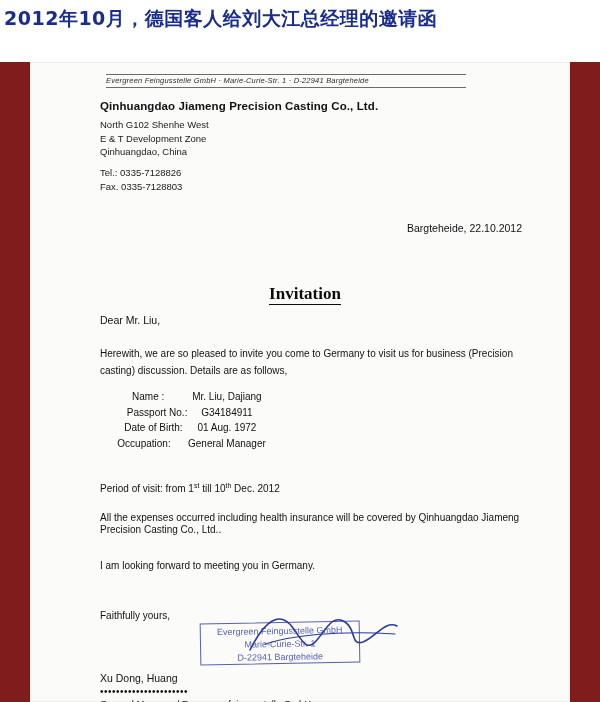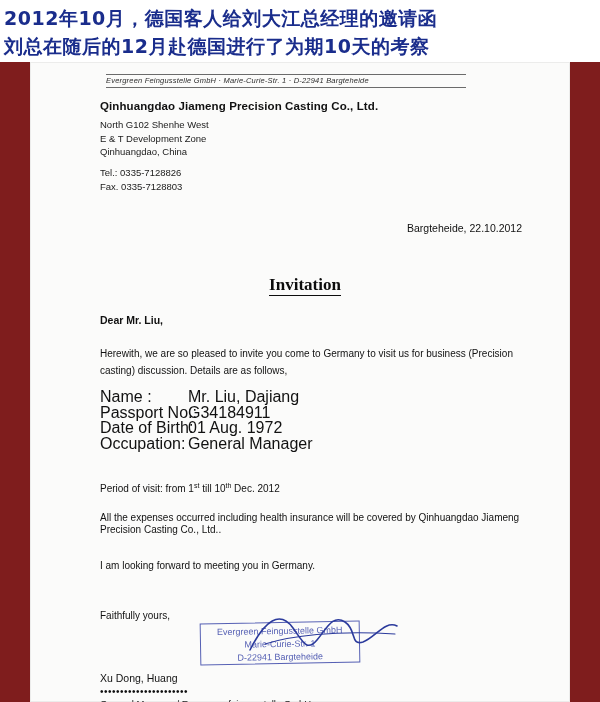--- a/index.html
+++ b/index.html
@@ -125,59 +125,59 @@
     position: absolute;
     right: 18px;
     top: 160px;
     font-size: 10.5px;
     color: #111;
   }
 
   .title {
     position: absolute;
     left: 0;
-    top: 213px;
+    top: 222px;
     width: 470px;
     text-align: center;
     font-family: "Liberation Serif", serif;
     font-size: 17px;
     font-weight: bold;
     color: #0d0d0d;
   }
   .title span {
     border-bottom: 1px solid #0d0d0d;
     padding-bottom: 1px;
   }
 
   .salutation {
     position: absolute;
     left: 30px;
     top: 252px;
     font-size: 10.5px;
     color: #111;
-    font-weight: bold;
   }
 
   .para1 {
     position: absolute;
     left: 30px;
     top: 283px;
     width: 420px;
     font-size: 10px;
     line-height: 17px;
     color: #111;
   }
 
   .fields {
     position: absolute;
     left: 30px;
     top: 327px;
-    font-size: 16px;
+    font-size: 10px;
     line-height: 15.5px;
     color: #111;
+    text-align: center;
   }
   .fields .row {
     display: block;
     white-space: nowrap;
   }
   .fields .lbl {
     display: inline-block;
     width: 88px;
   }
 
@@ -269,21 +269,20 @@
     color: #1a1a1a;
   }
 </style>
 </head>
 <body>
 
 <div class="page">
 
   <div class="caption-band">
     <div class="caption-line">2012年10月，德国客人给刘大江总经理的邀请函</div>
-    <div class="caption-line">刘总在随后的12月赴德国进行了为期10天的考察</div>
   </div>
 
   <div class="scan">
     <div class="paper">
       <div class="letter">
 
         <div class="header-rule"></div>
         <div class="tiny-header">Evergreen Feingusstelle GmbH  ·  Marie-Curie-Str. 1  ·  D-22941 Bargteheide</div>
         <div class="header-rule2"></div>
 

